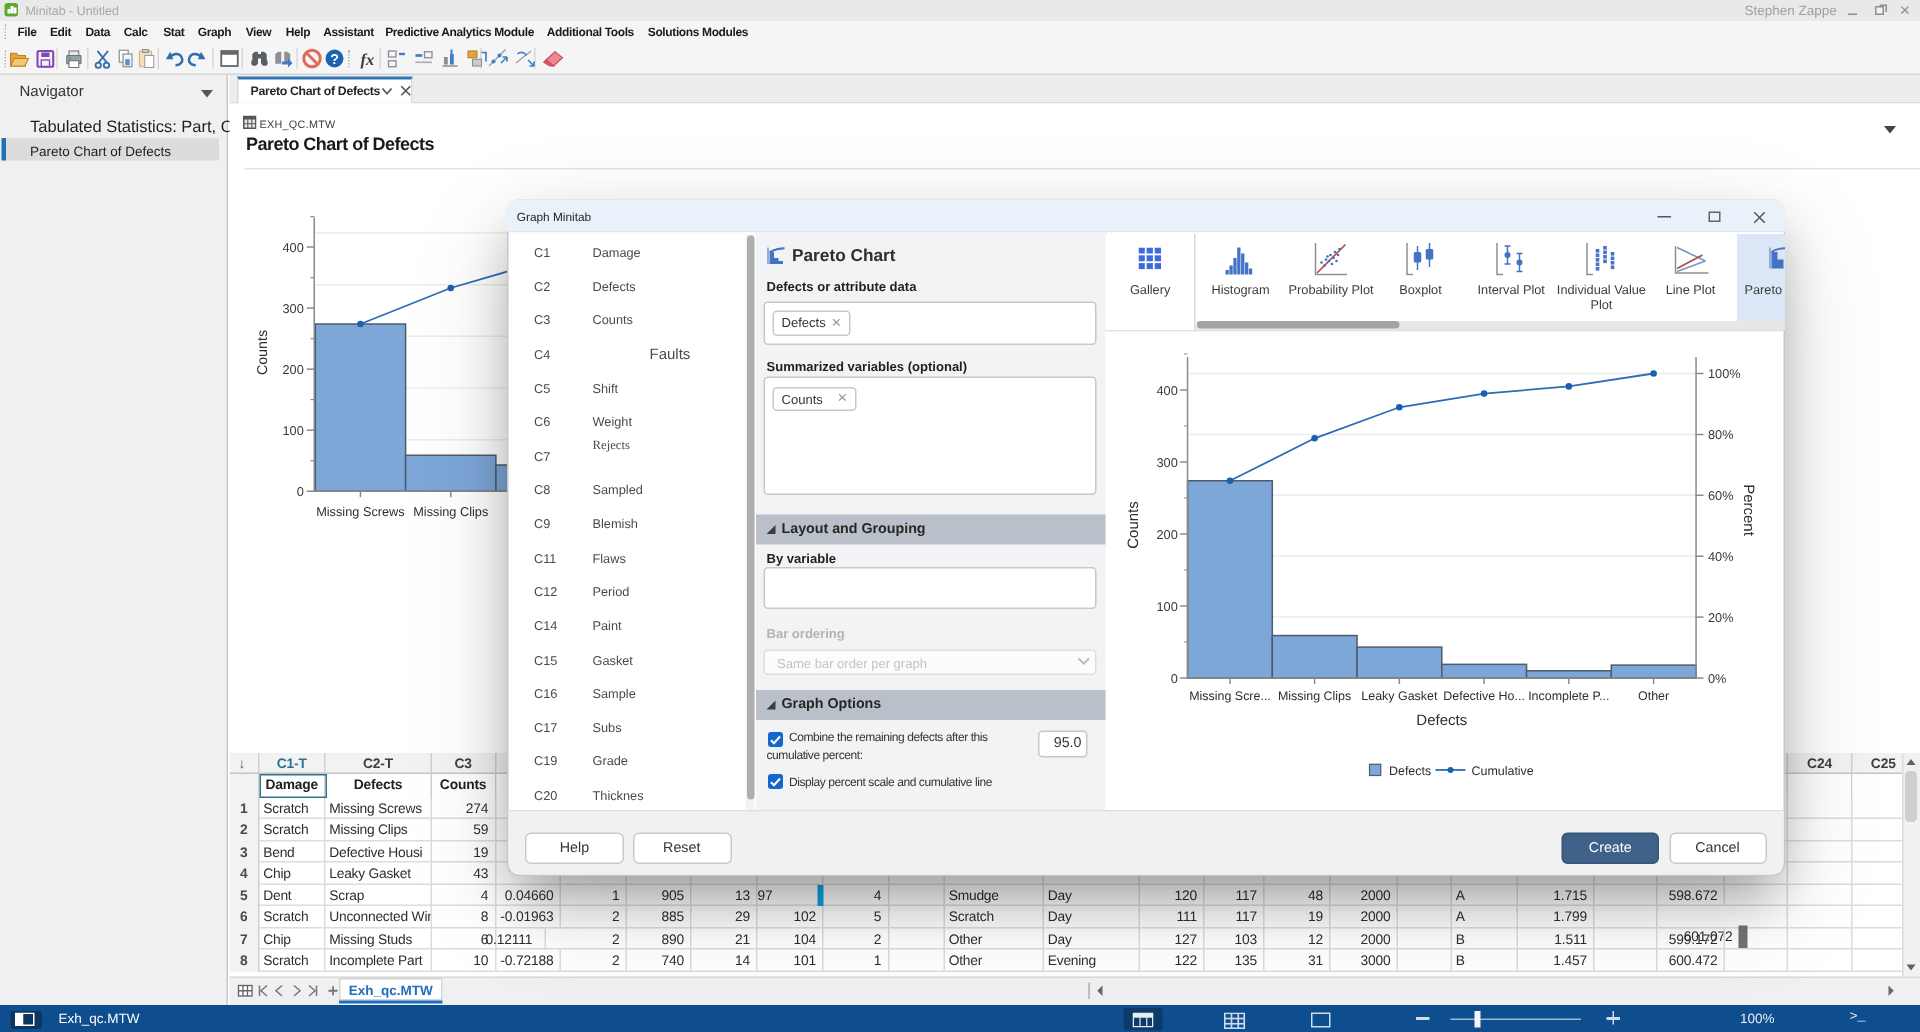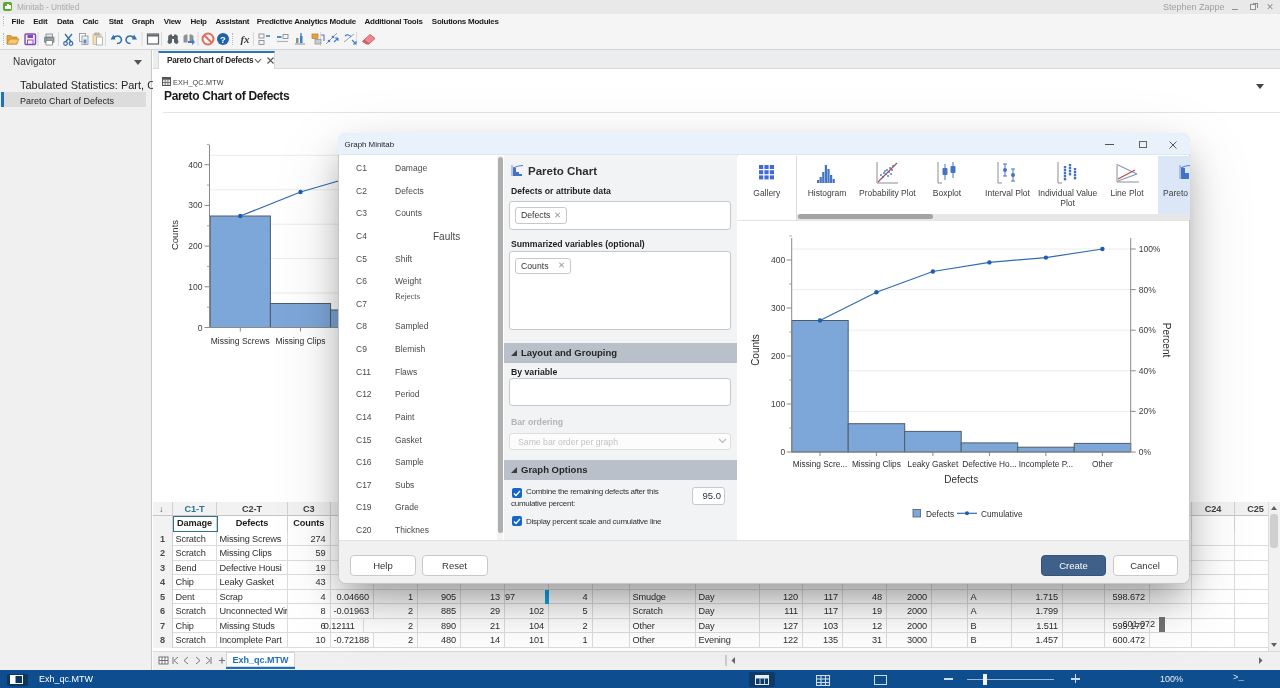--- a/index.html
+++ b/index.html
@@ -402,21 +402,21 @@
     <div class="abs" style="left:997px;top:116.80000000000001px;width:42px;height:14.55px;border-right:1px solid #dcdcdc;color:#2e2e2e;line-height:14.55px;text-align:left;padding-left:2.5px;letter-spacing:-0.15px;white-space:nowrap;overflow:hidden;"></div>
     <div class="abs" style="left:1039px;top:116.80000000000001px;width:43px;height:14.55px;border-right:1px solid #dcdcdc;color:#2e2e2e;line-height:14.55px;text-align:left;padding-left:2.5px;letter-spacing:-0.15px;white-space:nowrap;overflow:hidden;"></div>
     <div class="abs" style="left:1082px;top:116.80000000000001px;width:42px;height:14.55px;border-right:1px solid #dcdcdc;color:#2e2e2e;line-height:14.55px;text-align:left;padding-left:2.5px;letter-spacing:-0.15px;white-space:nowrap;overflow:hidden;"></div>
     <div class="abs" style="left:0;top:131.35000000000002px;width:1115px;height:14.55px;border-bottom:1px solid #dcdcdc;"></div>
     <div class="abs" style="left:0;top:131.35000000000002px;width:20px;height:14.55px;background:#f2f2f2;border-right:1px solid #d0d0d0;text-align:center;font-weight:bold;color:#4a4a4a;line-height:14.55px;">8</div>
     <div class="abs" style="left:20px;top:131.35000000000002px;width:44px;height:14.55px;border-right:1px solid #dcdcdc;color:#2e2e2e;line-height:14.55px;text-align:left;padding-left:2.5px;letter-spacing:-0.15px;white-space:nowrap;overflow:hidden;">Scratch</div>
     <div class="abs" style="left:64px;top:131.35000000000002px;width:71px;height:14.55px;border-right:1px solid #dcdcdc;color:#2e2e2e;line-height:14.55px;text-align:left;padding-left:2.5px;letter-spacing:-0.15px;white-space:nowrap;overflow:hidden;">Incomplete Part</div>
     <div class="abs" style="left:135px;top:131.35000000000002px;width:42.5px;height:14.55px;border-right:1px solid #dcdcdc;color:#2e2e2e;line-height:14.55px;text-align:right;padding-right:4px;white-space:nowrap;overflow:hidden;">10</div>
     <div class="abs" style="left:177.5px;top:131.35000000000002px;width:43.5px;height:14.55px;border-right:1px solid #dcdcdc;color:#2e2e2e;line-height:14.55px;text-align:right;padding-right:4px;white-space:nowrap;overflow:hidden;">-0.72188</div>
     <div class="abs" style="left:221px;top:131.35000000000002px;width:44px;height:14.55px;border-right:1px solid #dcdcdc;color:#2e2e2e;line-height:14.55px;text-align:right;padding-right:4px;white-space:nowrap;overflow:hidden;">2</div>
-    <div class="abs" style="left:265px;top:131.35000000000002px;width:43px;height:14.55px;border-right:1px solid #dcdcdc;color:#2e2e2e;line-height:14.55px;text-align:right;padding-right:4px;white-space:nowrap;overflow:hidden;">480</div>
+    <div class="abs" style="left:265px;top:131.35000000000002px;width:43px;height:14.55px;border-right:1px solid #dcdcdc;color:#2e2e2e;line-height:14.55px;text-align:right;padding-right:4px;white-space:nowrap;overflow:hidden;">740</div>
     <div class="abs" style="left:308px;top:131.35000000000002px;width:44px;height:14.55px;border-right:1px solid #dcdcdc;color:#2e2e2e;line-height:14.55px;text-align:right;padding-right:4px;white-space:nowrap;overflow:hidden;">14</div>
     <div class="abs" style="left:352px;top:131.35000000000002px;width:44px;height:14.55px;border-right:1px solid #dcdcdc;color:#2e2e2e;line-height:14.55px;text-align:right;padding-right:4px;white-space:nowrap;overflow:hidden;">101</div>
     <div class="abs" style="left:396px;top:131.35000000000002px;width:43.5px;height:14.55px;border-right:1px solid #dcdcdc;color:#2e2e2e;line-height:14.55px;text-align:right;padding-right:4px;white-space:nowrap;overflow:hidden;">1</div>
     <div class="abs" style="left:439.5px;top:131.35000000000002px;width:37.5px;height:14.55px;border-right:1px solid #dcdcdc;color:#2e2e2e;line-height:14.55px;text-align:left;padding-left:2.5px;letter-spacing:-0.15px;white-space:nowrap;overflow:hidden;"></div>
     <div class="abs" style="left:477px;top:131.35000000000002px;width:66px;height:14.55px;border-right:1px solid #dcdcdc;color:#2e2e2e;line-height:14.55px;text-align:left;padding-left:2.5px;letter-spacing:-0.15px;white-space:nowrap;overflow:hidden;">Other</div>
     <div class="abs" style="left:543px;top:131.35000000000002px;width:64px;height:14.55px;border-right:1px solid #dcdcdc;color:#2e2e2e;line-height:14.55px;text-align:left;padding-left:2.5px;letter-spacing:-0.15px;white-space:nowrap;overflow:hidden;">Evening</div>
     <div class="abs" style="left:607px;top:131.35000000000002px;width:43px;height:14.55px;border-right:1px solid #dcdcdc;color:#2e2e2e;line-height:14.55px;text-align:right;padding-right:4px;white-space:nowrap;overflow:hidden;">122</div>
     <div class="abs" style="left:650px;top:131.35000000000002px;width:40px;height:14.55px;border-right:1px solid #dcdcdc;color:#2e2e2e;line-height:14.55px;text-align:right;padding-right:4px;white-space:nowrap;overflow:hidden;">135</div>
     <div class="abs" style="left:690px;top:131.35000000000002px;width:44px;height:14.55px;border-right:1px solid #dcdcdc;color:#2e2e2e;line-height:14.55px;text-align:right;padding-right:4px;white-space:nowrap;overflow:hidden;">31</div>
     <div class="abs" style="left:734px;top:131.35000000000002px;width:45px;height:14.55px;border-right:1px solid #dcdcdc;color:#2e2e2e;line-height:14.55px;text-align:right;padding-right:4px;white-space:nowrap;overflow:hidden;">3000</div>

